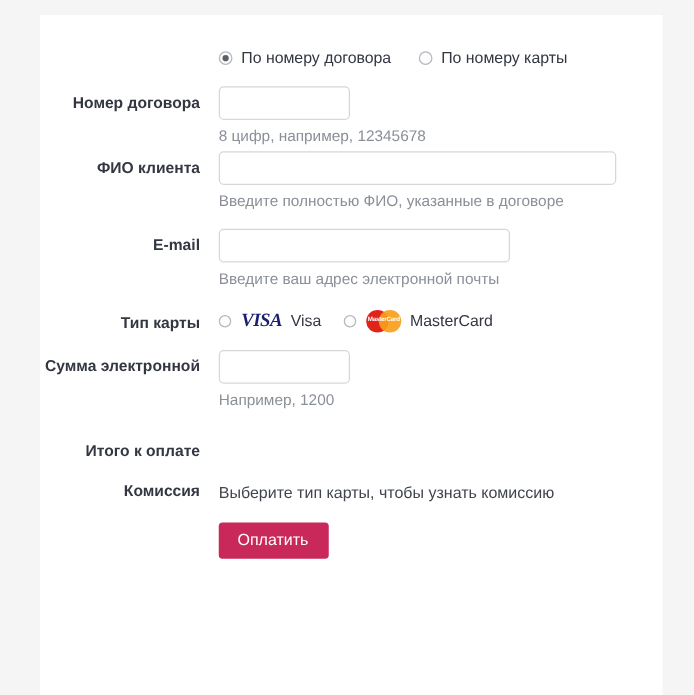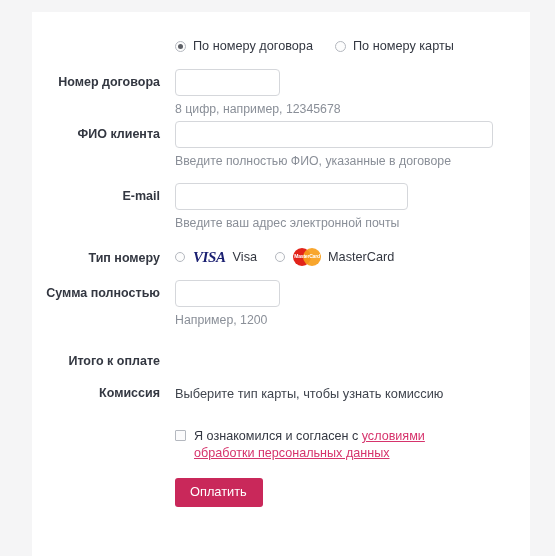--- a/index.html
+++ b/index.html
@@ -272,21 +272,21 @@
 
     <div class="row" style="margin-top:14px;">
       <div class="label-col" style="padding-top:6px;">E-mail</div>
       <div class="field-col">
         <input class="text-input w-mid" type="text" value="" placeholder="" style="">
         <div class="hint">Введите ваш адрес электронной почты</div>
       </div>
     </div>
 
     <div class="row" style="margin-top:17px;">
-      <div class="label-col" style="padding-top:3px;">Тип номеру</div>
+      <div class="label-col" style="padding-top:3px;">Тип карты</div>
       <div class="field-col">
         <div class="cardtypes">
 
           <label class="cardtype">
             <span class="radio small"></span>
             <span class="visa-logo">VISA</span>
             <span class="cname">Visa</span>
           </label>
 
           <label class="cardtype">
@@ -298,50 +298,41 @@
             </span>
             <span class="cname">MasterCard</span>
           </label>
 
 
         </div>
       </div>
     </div>
 
     <div class="row" style="margin-top:14px;">
-      <div class="label-col" style="padding-top:6px;">Сумма полностью</div>
+      <div class="label-col" style="padding-top:6px;">Сумма электронной</div>
       <div class="field-col">
         <input class="text-input w-short" type="text" value="" placeholder="" style="">
         <div class="hint">Например, 1200</div>
       </div>
     </div>
 
     <div class="row" style="margin-top:26px;">
       <div class="label-col">Итого к оплате</div>
       <div class="field-col">
         <div class="static-text"></div>
       </div>
     </div>
 
     <div class="row" style="margin-top:18px;">
       <div class="label-col">Комиссия</div>
       <div class="field-col">
         <div class="static-text">Выберите тип карты, чтобы узнать комиссию</div>
       </div>
     </div>
 
-    <div class="row" style="margin-top:26px;">
-      <div class="label-col"></div>
-      <div class="field-col">
-        <div class="agree-row">
-          <span class="checkbox"></span>
-          <span class="agree-text"><span>Я ознакомился и согласен с </span><a href="#">условиями обработки персональных данных</a></span>
-        </div>
-      </div>
-    </div>
 
     <div class="row" style="margin-top:16px;">
       <div class="label-col"></div>
       <div class="field-col">
         <button class="pay-btn">Оплатить</button>
       </div>
     </div>
 
   </div>
 </div>

